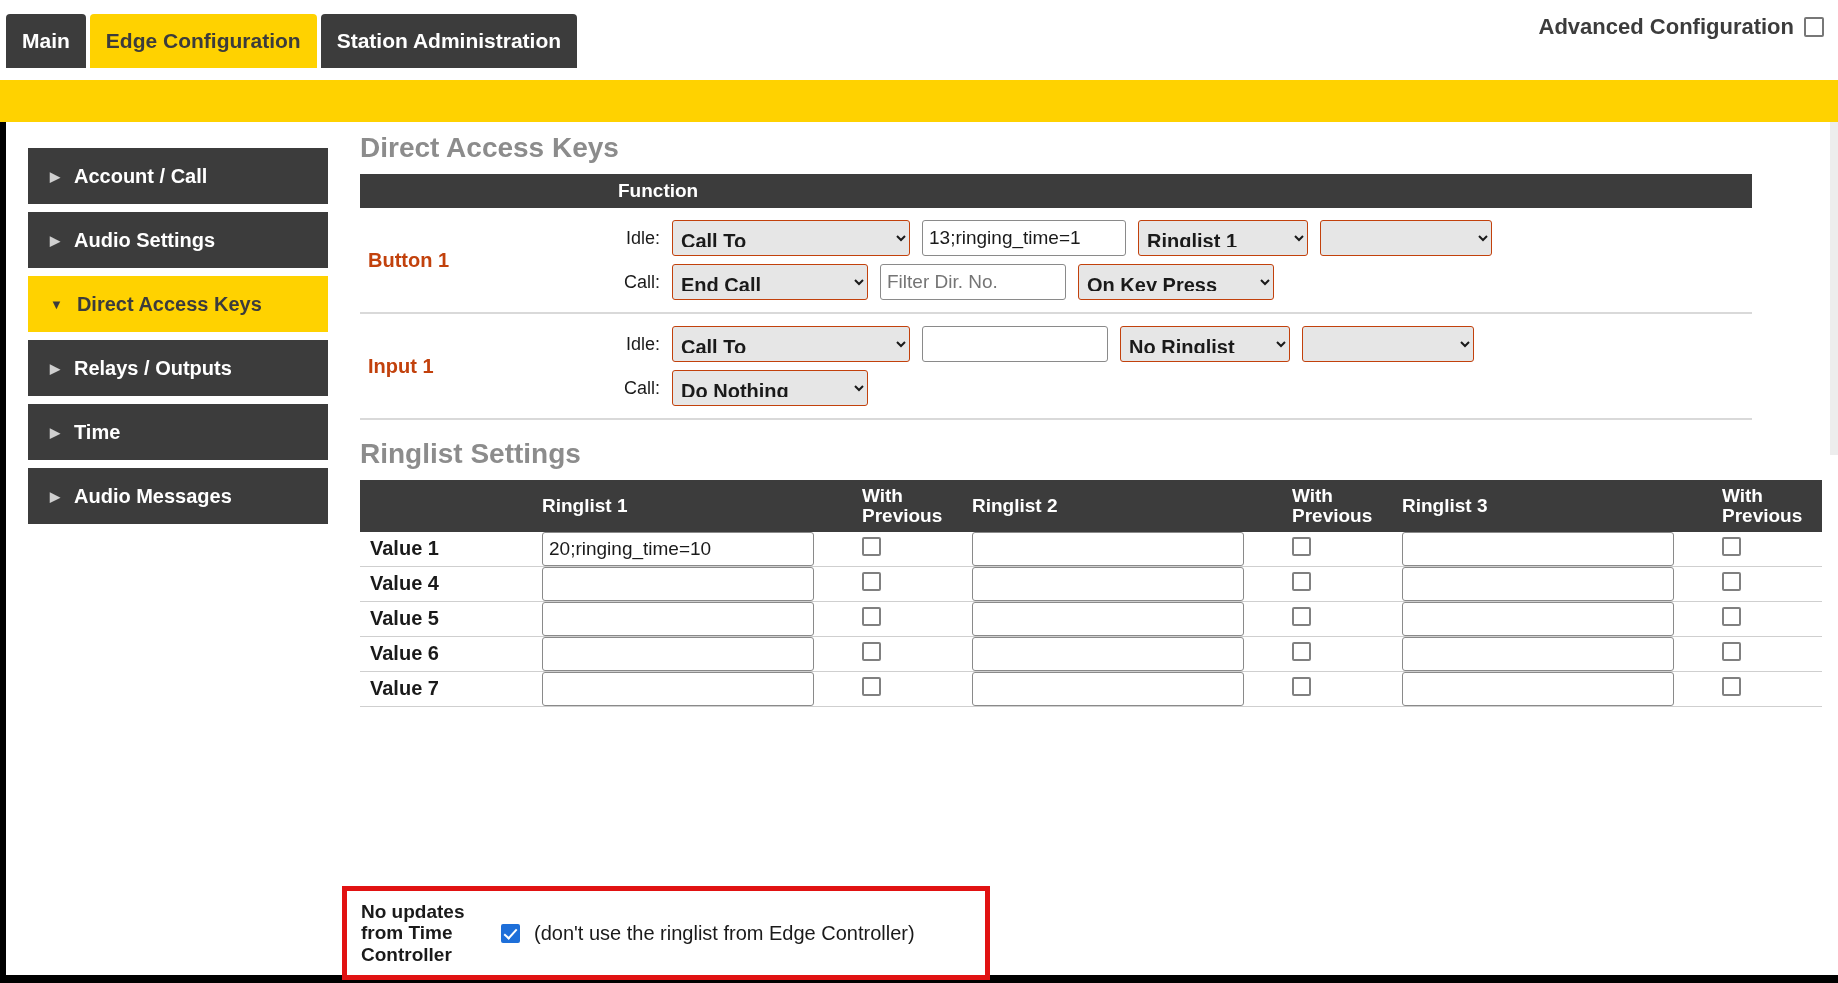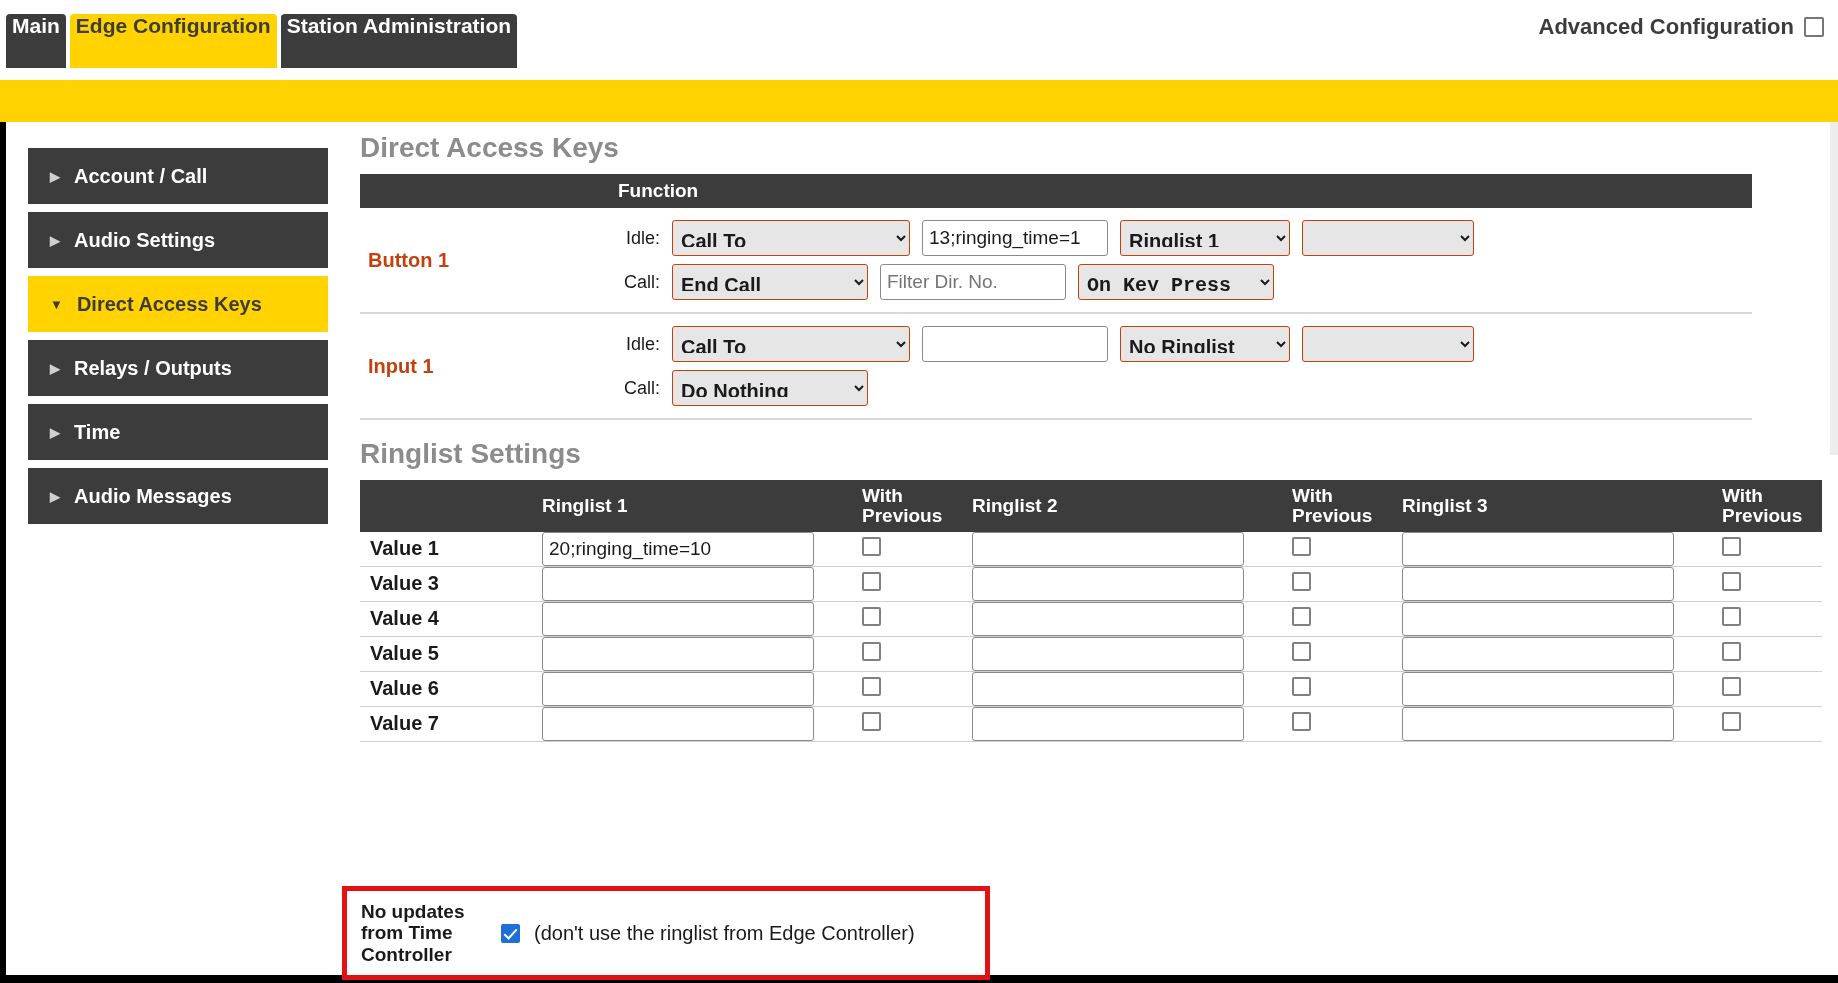--- a/index.html
+++ b/index.html
@@ -26,22 +26,23 @@
   .tabs {
     position: absolute;
     left: 6px; top: 14px;
     display: flex;
     align-items: flex-end;
     gap: 0px;
   }
   .tab {
     height: 54px;
     box-sizing: border-box;
-    padding: 0 6px;
-    display: flex;
+    padding: 0 16px;
+    display: flex;
+    align-items: center;
     font-size: 21px;
     font-weight: bold;
     color: #ffffff;
     background: #3c3c3c;
     border-radius: 4px 4px 0 0;
     margin-right: 4px;
     white-space: nowrap;
     cursor: pointer;
   }
   .tab.active {
@@ -167,21 +168,21 @@
     background: #e6e6e6;
     border: 1px solid #c2410c;
     border-radius: 3px;
     height: 36px;
     padding: 8px 4px;
     box-sizing: border-box;
   }
   select.w-act { width: 238px; }
   select.w-ring { width: 170px; }
   select.w-blank { width: 172px; }
-  select.w-keyev { width: 196px; font-family: Liberation Mono, monospace; }
+  select.w-keyev { width: 196px; }
   select.w-small { width: 196px; }
   input.ui {
     font-family: "Liberation Sans", sans-serif;
     font-size: 19px;
     color: #1a1a1a;
     background: #ffffff;
     border: 1px solid #8a8a8a;
     border-radius: 3px;
     height: 36px;
     padding: 0 6px;
@@ -360,21 +361,21 @@
     <div class="dak-table">
 
       <div class="dak-row">
         <div class="dak-rowlabel">Button 1</div>
         <div class="dak-lines">
           <div class="dak-line">
             <span class="line-label">Idle:</span>
             <select class="ui w-act">
               <option>Call To</option>
             </select>
-            <input class="ui" style="width: 186px;" value="13;ringing_time=1">
+            <input class="ui" style="width: 204px;" value="13;ringing_time=1">
             <select class="ui w-ring">
               <option>Ringlist 1</option>
             </select>
             <select class="ui w-blank">
               <option></option>
             </select>
           </div>
           <div class="dak-line">
             <span class="line-label">Call:</span>
             <select class="ui w-small">
@@ -432,29 +433,20 @@
         <tr>
           <td class="rowlabel">Value 1</td>
           <td><input class="ui" value="20;ringing_time=10" style=""></td>
           <td><span class="cb"></span></td>
           <td><input class="ui" value="" style=""></td>
           <td><span class="cb"></span></td>
           <td><input class="ui" value="" style=""></td>
           <td><span class="cb"></span></td>
         </tr>
         <tr>
-          <td class="rowlabel">Value 3</td>
-          <td><input class="ui" value="" style=""></td>
-          <td><span class="cb"></span></td>
-          <td><input class="ui" value="" style=""></td>
-          <td><span class="cb"></span></td>
-          <td><input class="ui" value="" style=""></td>
-          <td><span class="cb"></span></td>
-        </tr>
-        <tr>
           <td class="rowlabel">Value 4</td>
           <td><input class="ui" value="" style=""></td>
           <td><span class="cb"></span></td>
           <td><input class="ui" value="" style=""></td>
           <td><span class="cb"></span></td>
           <td><input class="ui" value="" style=""></td>
           <td><span class="cb"></span></td>
         </tr>
         <tr>
           <td class="rowlabel">Value 5</td>

